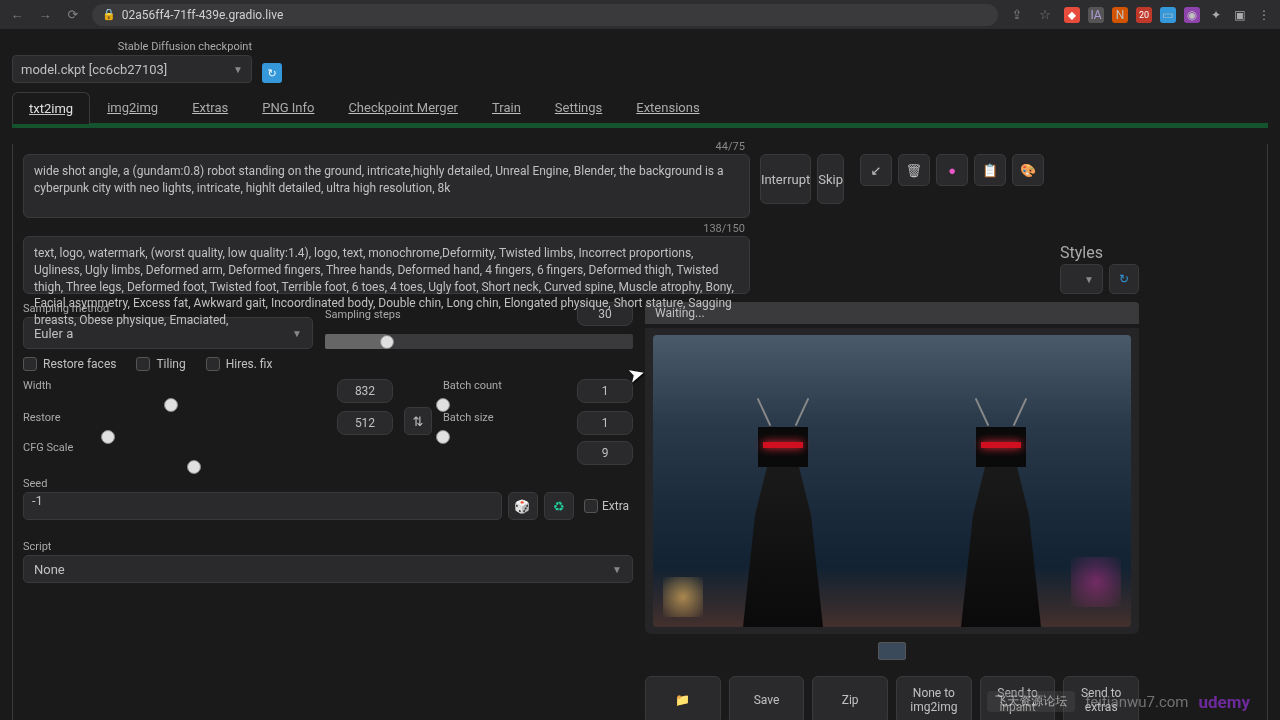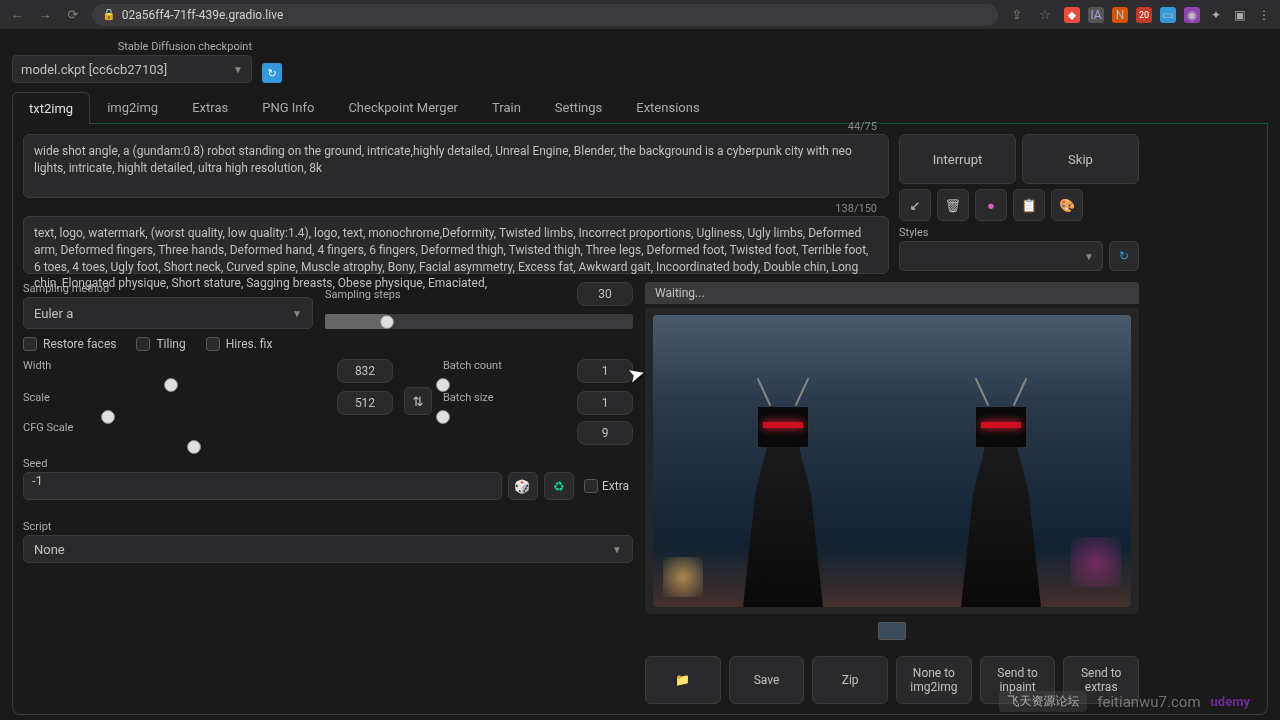--- a/index.html
+++ b/index.html
@@ -17,43 +17,43 @@
 .app { padding: 10px 12px; }
 
 
 .ckpt-row { display:flex; align-items:flex-end; gap:10px; margin-bottom:8px;text-align:right; }
 .ckpt-group { display:flex; flex-direction:column; }
 .ckpt-label { font-size: 11px; color: #aaa; margin-bottom: 2px; margin-left:2px; }
 .ckpt-select { width: 240px; height: 28px; background: #2a2a2d; border: 1px solid #3a3a3d; border-radius: 4px; padding: 8px 8px; display: flex; align-items: center; justify-content: space-between; color: #c0c0c0; }
 .refresh-btn { width:20px; height:20px; background:#3498db; border-radius:3px; display:flex; align-items:center; justify-content:center; color:#fff; font-size:11px;}
 
 
-.tabs { display:flex; border-bottom: 1px solid #14532d; margin-bottom: 0; }
+.tabs { display:flex; border-bottom: 5px solid #14532d; margin-bottom: 16px; text-decoration: underline; }
 .tab { padding: 8px 16px; color: #aaa; cursor: pointer; border: 1px solid transparent; border-bottom: none; }
 .tab.active { color: #e0e0e0; border-color: #3a3a3d; border-radius: 6px 6px 0 0; background:#1a1a1a; position:relative; top:1px;}
 
 
 .panel { border: 1px solid #3a3a3d; border-top:none; border-radius: 0 0 8px 8px; padding: 10px; display: flex; gap: 10px; }
 .left-col { flex: 0 0 970px; display:flex; flex-direction:column; gap:6px; }
-.right-col { flex: 1; display:flex; flex-direction:column; gap:5px; }
+.right-col { flex: 1; display:flex; flex-direction:row; gap:16px; }
 
 .prompt-wrap { position: relative; }
 .prompt-box { width: 100%; background: #2a2a2d; border: 1px solid #3a3a3d; border-radius: 6px; padding: 8px 10px; color: #c0c0c0; font-size: 12px; line-height: 1.4; resize:none; }
 .prompt-box.tall { height: 64px; }
 .prompt-box.tall2 { height: 58px; }
-.counter { position:absolute; top:-14px; right:12px; font-size:11px; color:#888; }
+.counter { position:absolute; top:-14px; right:5px; font-size:11px; color:#888; }
 
 
 .action-row { display:flex; gap:6px; }
 .big-btn { flex:1; height:50px; background:#2a2a2d; border:1px solid #3a3a3d; border-radius:6px; display:flex; align-items:center; justify-content:center; color:#c0c0c0; cursor:pointer; font-size:13px; }
 .icon-btn-row { display:flex; gap:6px; }
 .icon-btn { width:32px; height:32px; background:#2a2a2d; border:1px solid #3a3a3d; border-radius:5px; display:flex; align-items:center; justify-content:center; cursor:pointer; font-size:13px;}
 .styles-row { display:flex; gap:6px; align-items:flex-end;}
 .styles-select { flex:1; }
-.styles-label { font-size:11px; color:#aaa; margin-bottom:2px;}
+.styles-label { font-size:16px; color:#aaa; margin-bottom:2px;}
 .styles-box { height:30px; background:#2a2a2d; border:1px solid #3a3a3d; border-radius:5px; display:flex; align-items:center; justify-content:flex-end; padding:0 8px; color:#888;}
 .styles-refresh { width:30px; height:30px; background:#2a2a2d; border:1px solid #3a3a3d; border-radius:5px; display:flex; align-items:center; justify-content:center; font-size:12px;}
 
 
 .controls-row { display:flex; gap:12px; margin-top:2px; }
 .controls-left { flex: 0 0 610px; display:flex; flex-direction:column; gap:4px; }
 .ctrl-group { display:flex; flex-direction:column; gap:2px; }
 .ctrl-label { font-size:11px; color:#aaa; }
 .select-box { height:32px; background:#2a2a2d; border:1px solid #3a3a3d; border-radius:5px; display:flex; align-items:center; justify-content:space-between; padding:0 10px; }
 
@@ -115,21 +115,21 @@
 
 .chevron { font-size:10px; color:#888;}
 
 
 .cursor { position:absolute; left:628px; top:362px; font-size:20px; color:#fff; transform:rotate(-15deg); z-index:1000; pointer-events:none; text-shadow:1px 1px 2px #000;}
 
 
 .watermark { position:absolute; bottom:8px; right:30px; display:flex; gap:10px; align-items:center; opacity:0.6; z-index:1001;}
 .wm1 { background:rgba(80,80,80,0.6); color:#fff; padding:2px 8px; border-radius:4px; font-size:12px;font-family:Liberation Mono, monospace;}
 .wm2 { color:#aaa; font-size:15px;}
-.wm3 { color:#a435f0; font-size:13px; font-weight:bold;}
+.wm3 { color:#a435f0; font-size:17px; font-weight:bold;}
 </style>
 </head>
 <body>
 
 <div class="browser-bar">
   <span class="nav-btn">←</span>
   <span class="nav-btn">→</span>
   <span class="nav-btn">⟳</span>
   <div class="url-bar">
     <span class="lock">🔒</span>
@@ -258,21 +258,21 @@
                   <span class="ctrl-label">Width</span>
                   <div class="num-box">832</div>
                 </div>
                 <div class="slider-track">
                   <div class="slider-fill" style="width:40%; background:#4a6a8a;"></div>
                   <div class="slider-thumb" style="left:40%;"></div>
                 </div>
               </div>
               <div class="dim-item">
                 <div style="display:flex; justify-content:space-between;">
-                  <span class="ctrl-label">Scale</span>
+                  <span class="ctrl-label">Restore</span>
                   <div class="num-box">512</div>
                 </div>
                 <div class="slider-track">
                   <div class="slider-fill" style="width:23%; background:#4a6a8a;"></div>
                   <div class="slider-thumb" style="left:23%;"></div>
                 </div>
               </div>
             </div>
             <div class="dims-mid">
               <div class="swap-btn">⇅</div>

